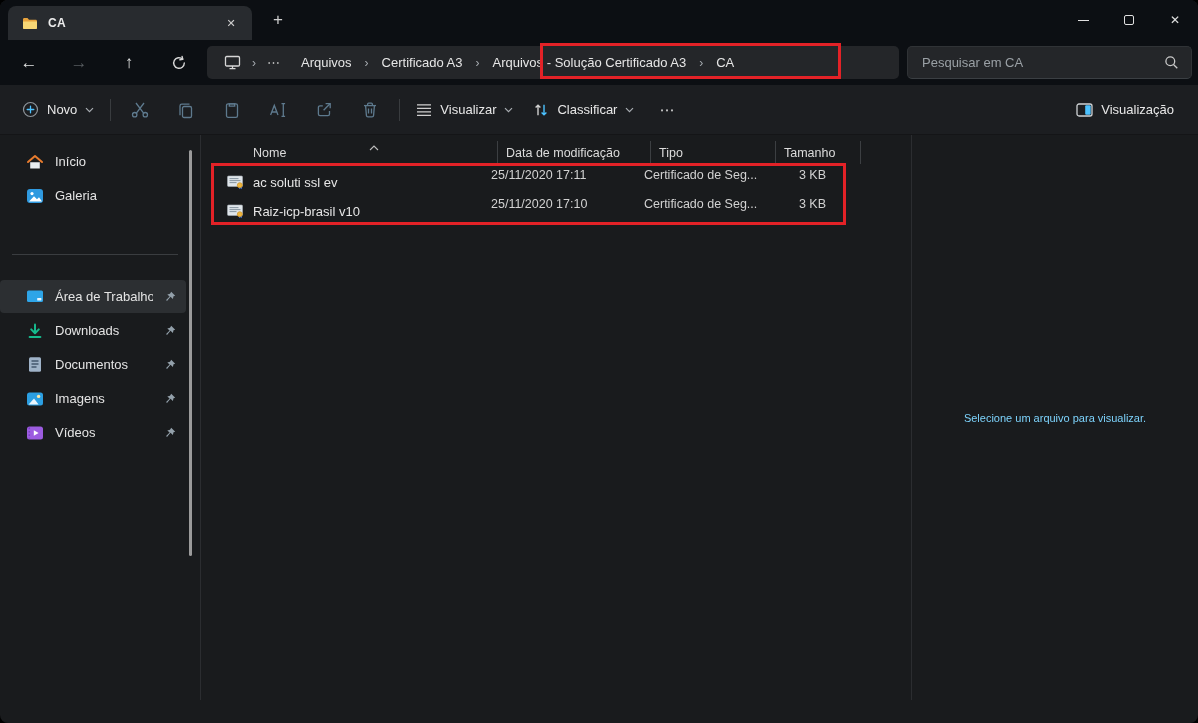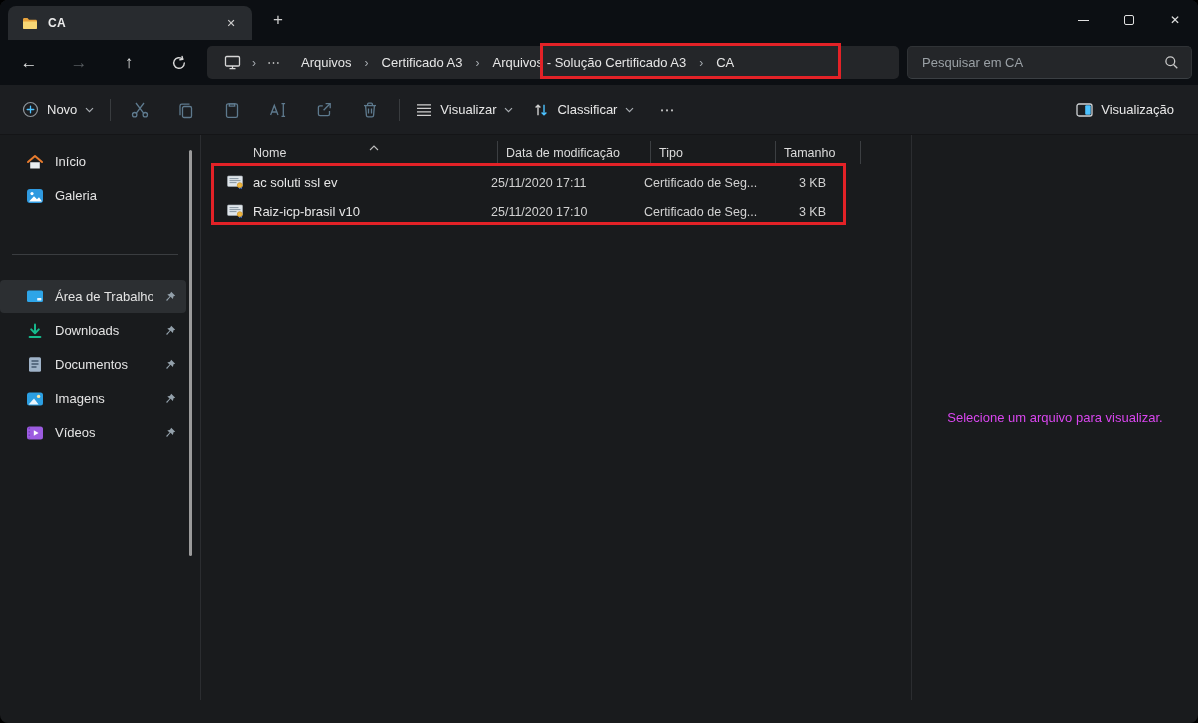--- a/index.html
+++ b/index.html
@@ -70,33 +70,33 @@
   .cols-header { position:absolute; left:28px; top:6px; display:flex; height:23px; }
   .col { border-right:1px solid #3c3f42; height:23px; display:flex; align-items:center;
          font-size:12.5px; color:#dcdcdc; padding-left:8px; white-space:nowrap; }
   .col.c-name { width:269px; padding-left:24px; }
   .col.c-date { width:153px; }
   .col.c-type { width:125px; }
   .col.c-size { width:85px; }
   .sort-caret { position:absolute; left:140px; top:-4px; }
 
   .rows { position:absolute; left:13px; top:33px; }
-  .frow { display:flex; height:29px; align-items:center; }
+  .frow { display:flex; height:29px; }
   .cell { font-size:12.5px; color:#d2d2d2; white-space:nowrap; overflow:hidden; }
   .cell.name { width:269px; display:flex; align-items:center; gap:9px; padding-left:13px; font-size:13px; color:#e6e6e6; }
   .cell.date { width:153px; padding-left:8px; }
   .cell.type { width:125px; padding-left:8px; }
   .cell.size { width:85px; padding-right:20px; text-align:right; }
 
   .hlbox { position:absolute; border:3px solid #e32227; pointer-events:none; z-index:6; }
   .hlbox-files { left:10px; top:28px; width:635px; height:62px; }
   .hlbox-crumb { left:540px; top:43px; width:301px; height:36px; }
 
   .previewpane { width:287px; border-left:1px solid #2b2d30; display:flex; align-items:center; justify-content:center; }
-  .preview-text { font-size:13px; color:#d946ef; }
+  .preview-text { font-size:11px; color:#7dd3fc; }
 
   
   .statusbar { height:23px; background:#1a1c1e; border-top:1px solid #232527; display:flex;
                align-items:center; padding:0 10px; }
   .status-left { display:flex; align-items:center; gap:12px; font-size:12px; color:#c9c9c9; }
   .status-div { color:#8a8a8a; }
   .status-right { margin-left:auto; display:flex; gap:4px; align-items:center; }
   .sbtn { width:22px; height:18px; display:flex; align-items:center; justify-content:center; border-radius:3px; }
   .sbtn.details { background:#3a3d40; }
   .sbtn.icons { border:1px solid #555; background:#2a2c2e; }

